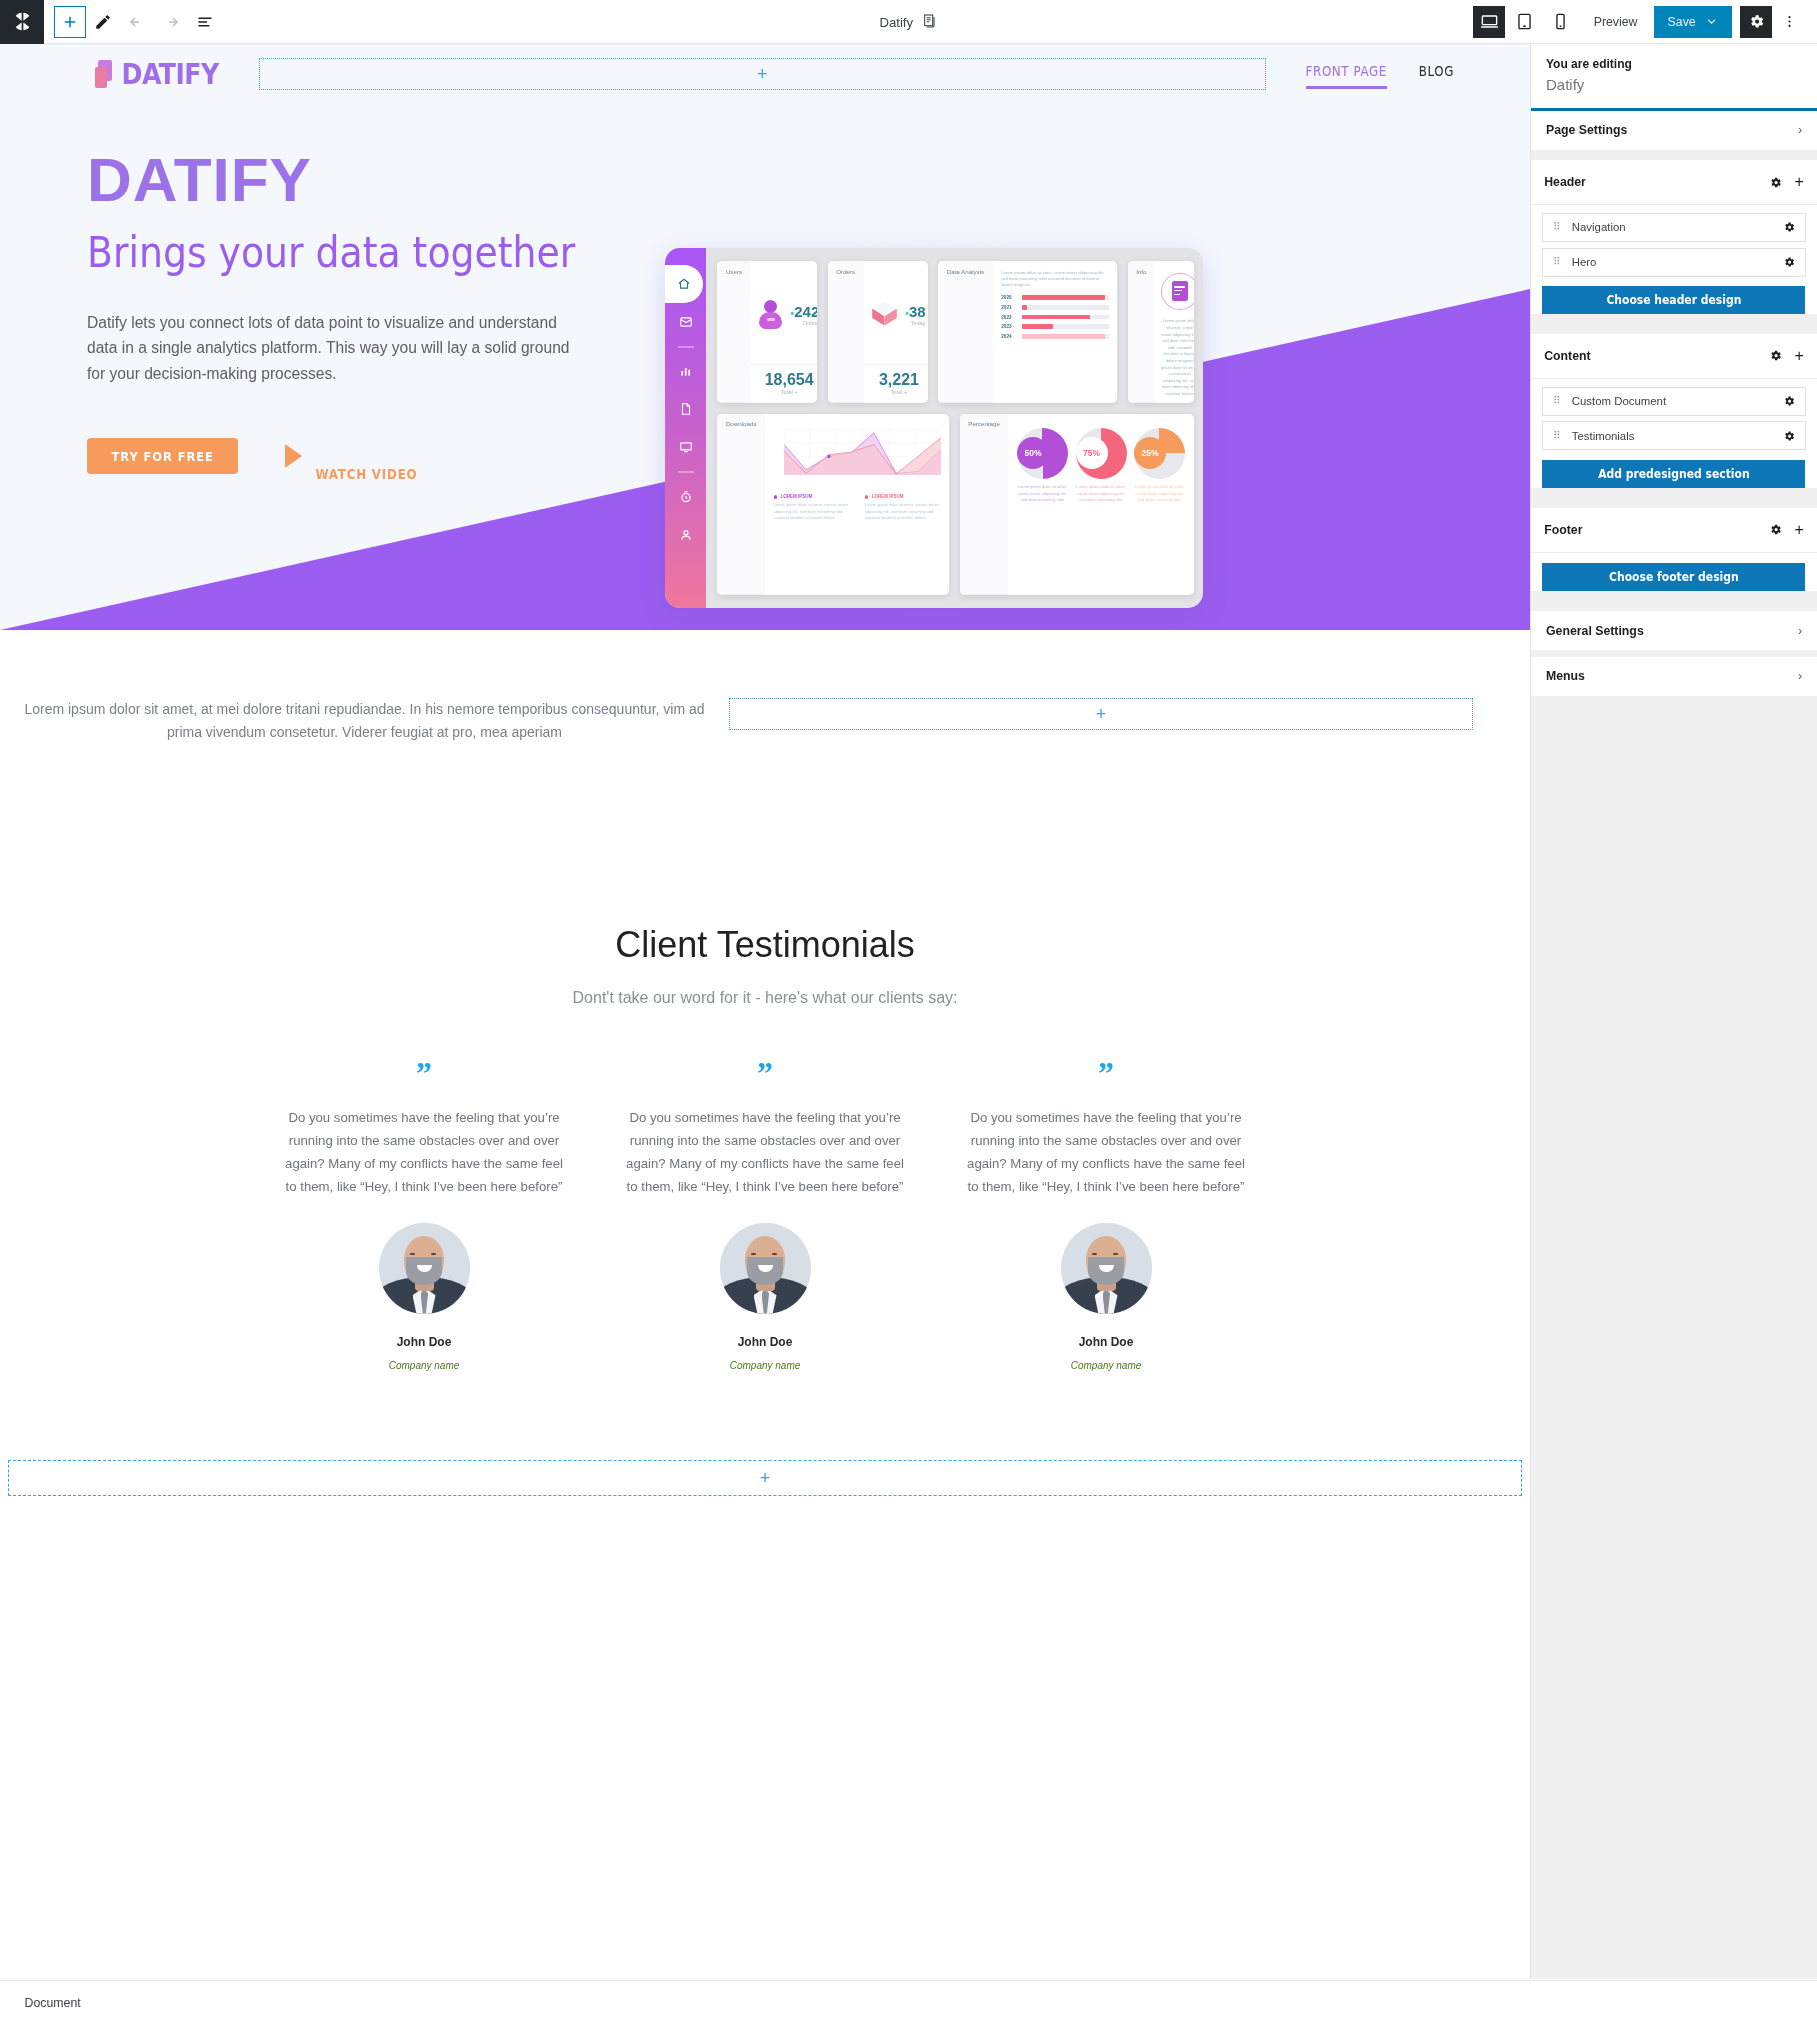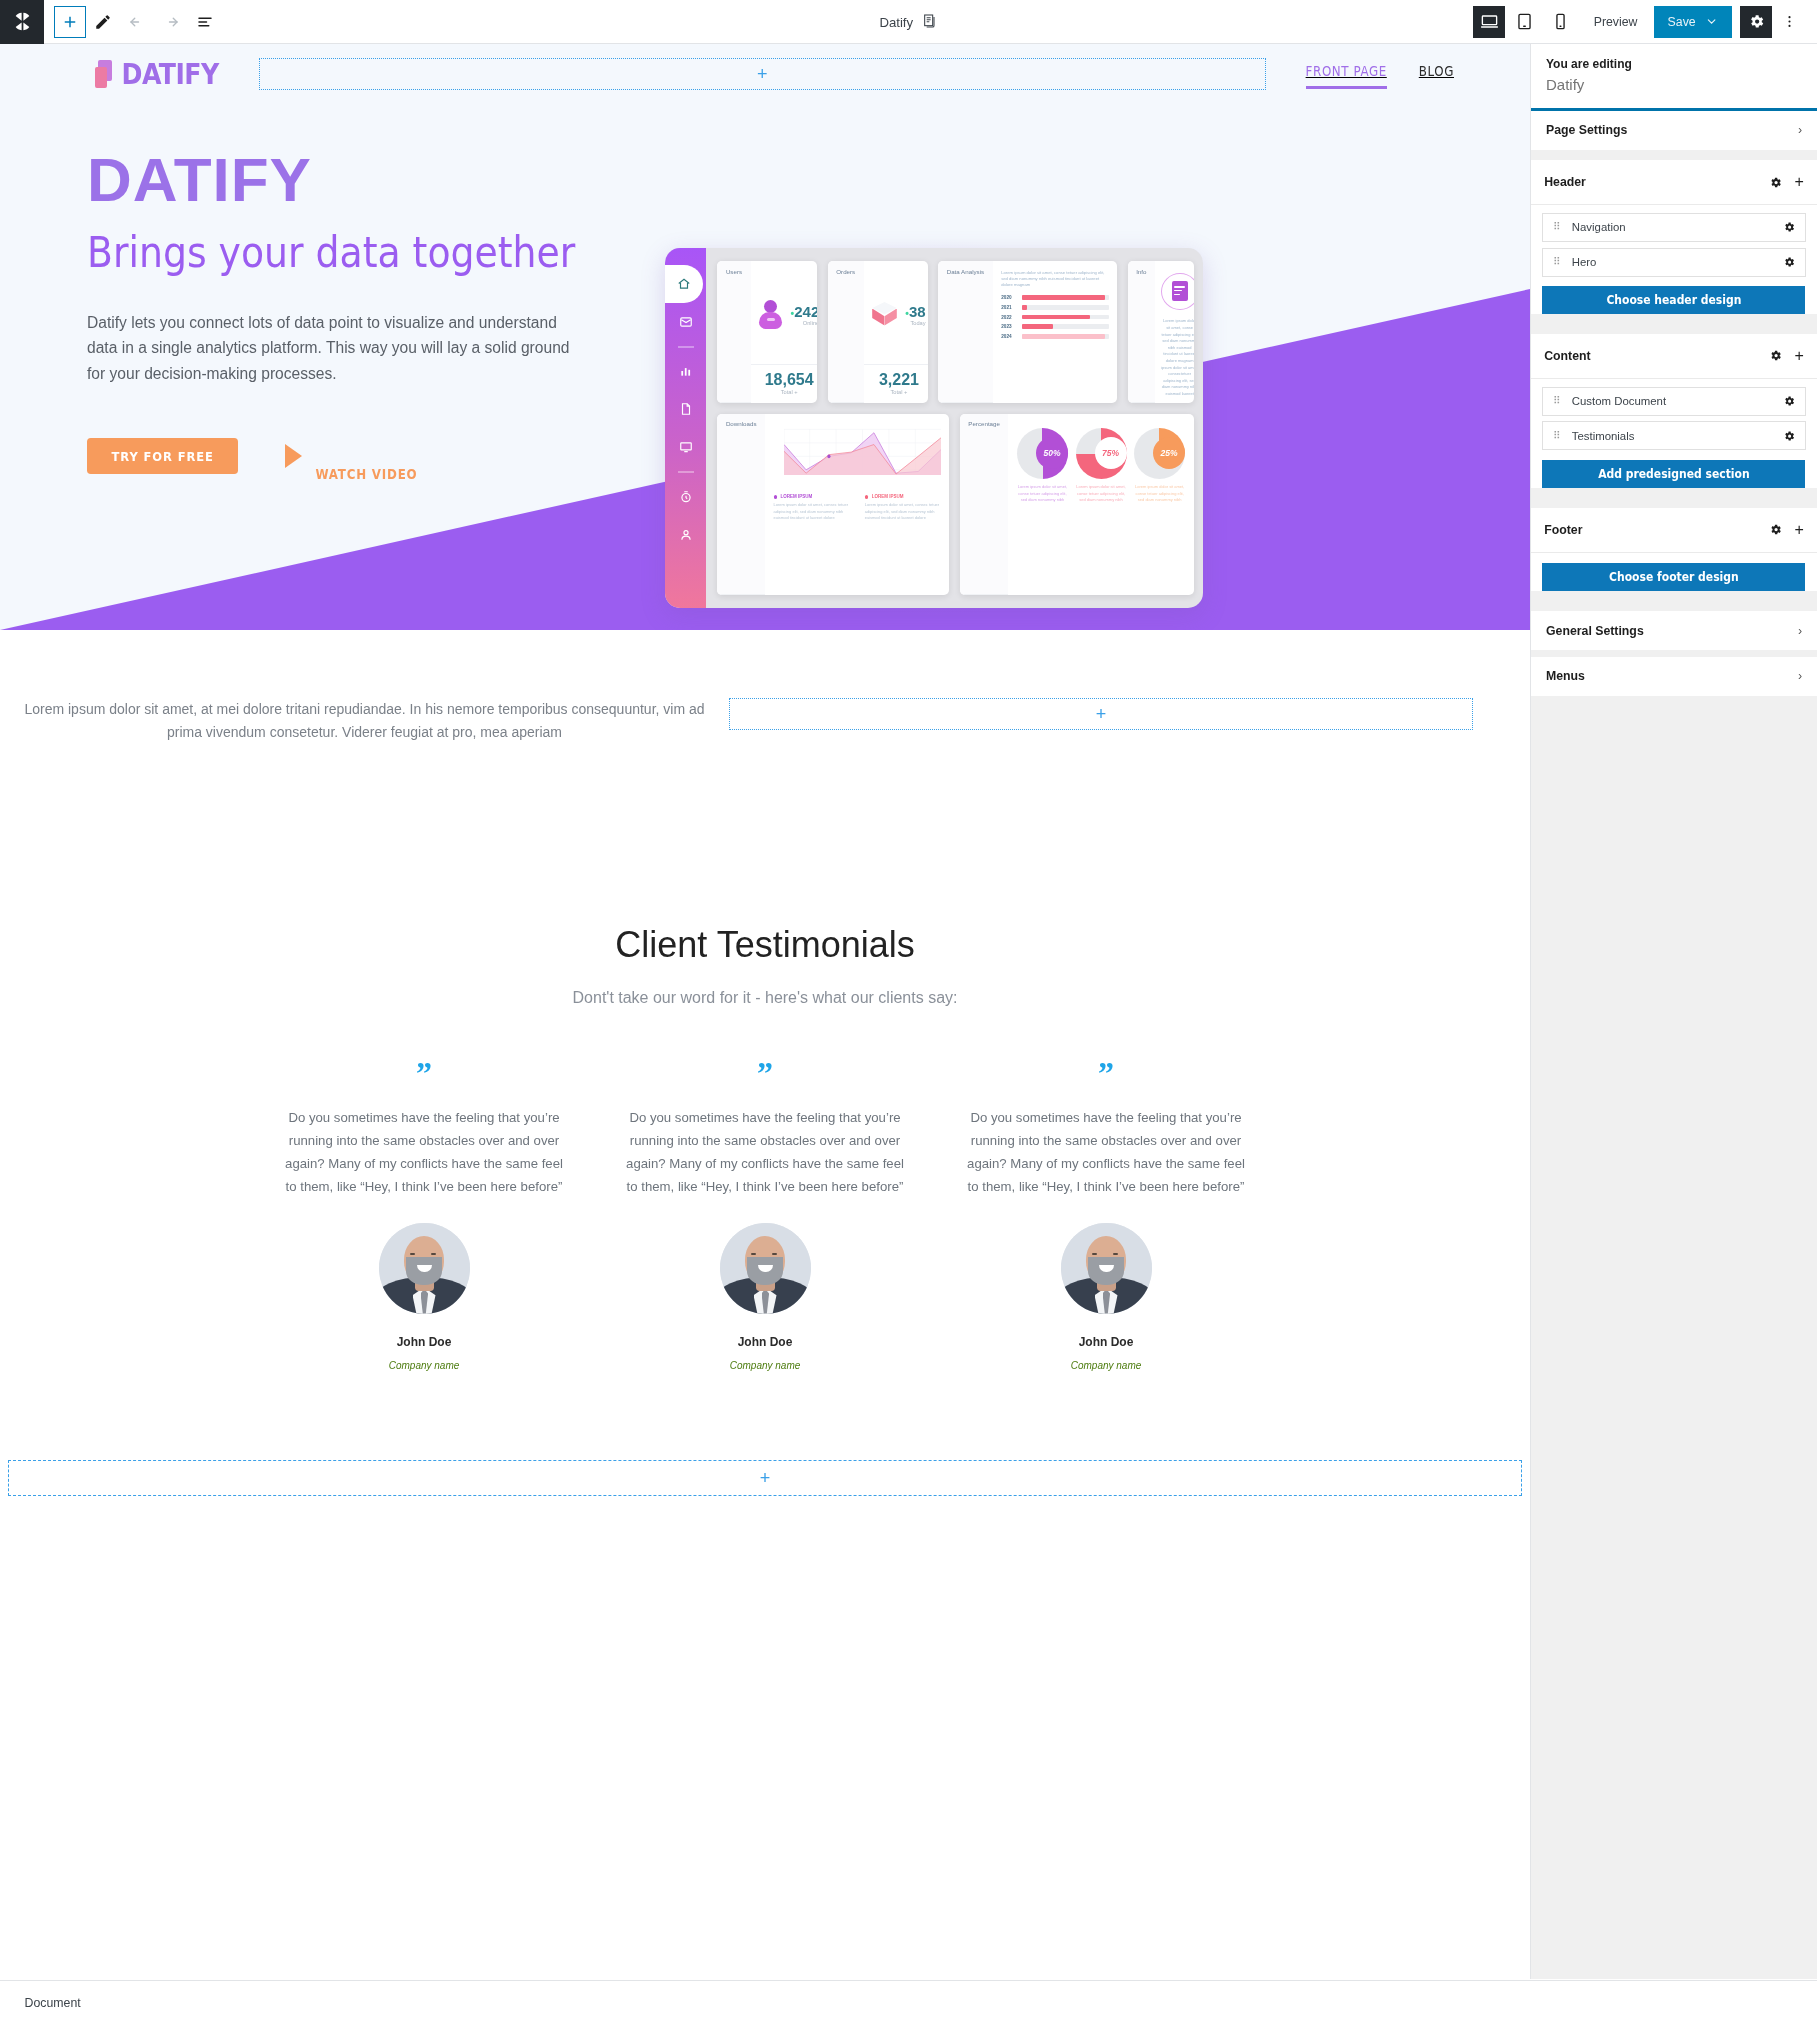--- a/index.html
+++ b/index.html
@@ -93,21 +93,21 @@
   }
   .brand-text {
     font-family: "DejaVu Sans Condensed", "Liberation Sans Narrow", "Liberation Sans", sans-serif;
     font-size: 28px; font-weight: 700; color: #a06ee8; letter-spacing: -0.5px;
   }
   .dropzone {
     flex: 1; margin: 0 40px; height: 32px;
     border: 1.9px dotted #3aa0e8; display: flex; align-items: center; justify-content: center;
   }
   .dropzone .plus { color: #3aa0e8; font-size: 18px; line-height: 1; font-weight: 300; }
-  .site-nav { display: flex; align-items: flex-end; gap: 32px; padding-right: 76px; text-decoration: underline; }
+  .site-nav { display: flex; align-items: flex-end; gap: 32px; padding-right: 76px; }
   .nav-item {
     font-family: "DejaVu Sans Condensed", "Liberation Sans Narrow", "Liberation Sans", sans-serif;
     font-size: 13.2px; letter-spacing: 0.6px; color: #2b2b2b; cursor: pointer;
     position: relative; padding-bottom: 5.7px;
   }
   .nav-item.active { color: #a06ee8; }
   .nav-item.active::after {
     content: ''; position: absolute; left: 0; right: 0; bottom: -4.7px;
     height: 2.8px; background: #a06ee8;
   }
@@ -236,21 +236,21 @@
 
   .dl-chart { height: 59px; position: relative; margin: 3.8px 0 5.7px 10.4px; }
   .dl-legend { display: flex; gap: 15px; margin-top: 3.8px; }
   .dl-leg { flex: 1; }
   .dl-leg-hd { display: flex; align-items: center; gap: 3.8px; font-size: 4.5px; font-weight: 700; }
   .dl-leg-hd .bullet { width: 3.3px; height: 3.3px; border-radius: 50%; }
   .dl-leg-txt { font-size: 4px; color: #b8c6d4; line-height: 1.6; margin-top: 2.8px; }
 
   .pct-row { display: flex; gap: 7.6px; justify-content: center; padding: 5.7px 0 0; }
   .pct-col { flex: 1; text-align: center; }
-  .pct-ring { width: 51px; height: 51px; margin: 0 auto 5.7px; border-radius: 50%; position: relative; display: flex; align-items: center; justify-content: flex-end; font-style: italic; }
+  .pct-ring { width: 51px; height: 51px; margin: 0 auto 5.7px; border-radius: 50%; position: relative; display: flex; align-items: center; justify-content: flex-start; }
   .pct-inner { width: 32px; height: 32px; border-radius: 50%; display: flex; align-items: center; justify-content: center; color: #fff; font-size: 8.5px; font-weight: 700; }
   .pct-inner.hollow { background: #fff; }
   .pct-txt { font-size: 4px; line-height: 1.6; }
 
   
   .custom-sec {
     padding: 68px 0 0; display: flex; align-items: flex-start; background: #fff;
   }
   .custom-text {
     width: 729px; text-align: center; font-size: 14px; color: #7b8189;

